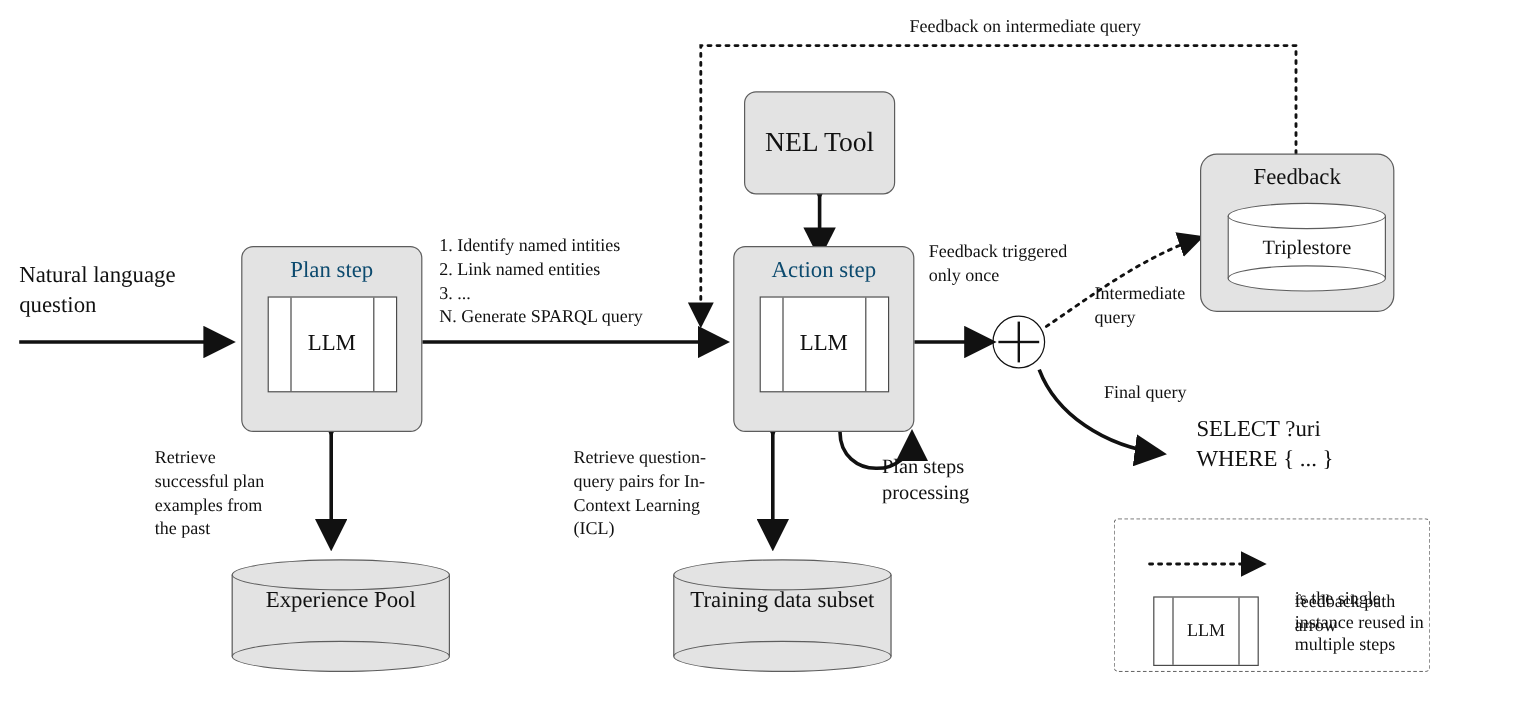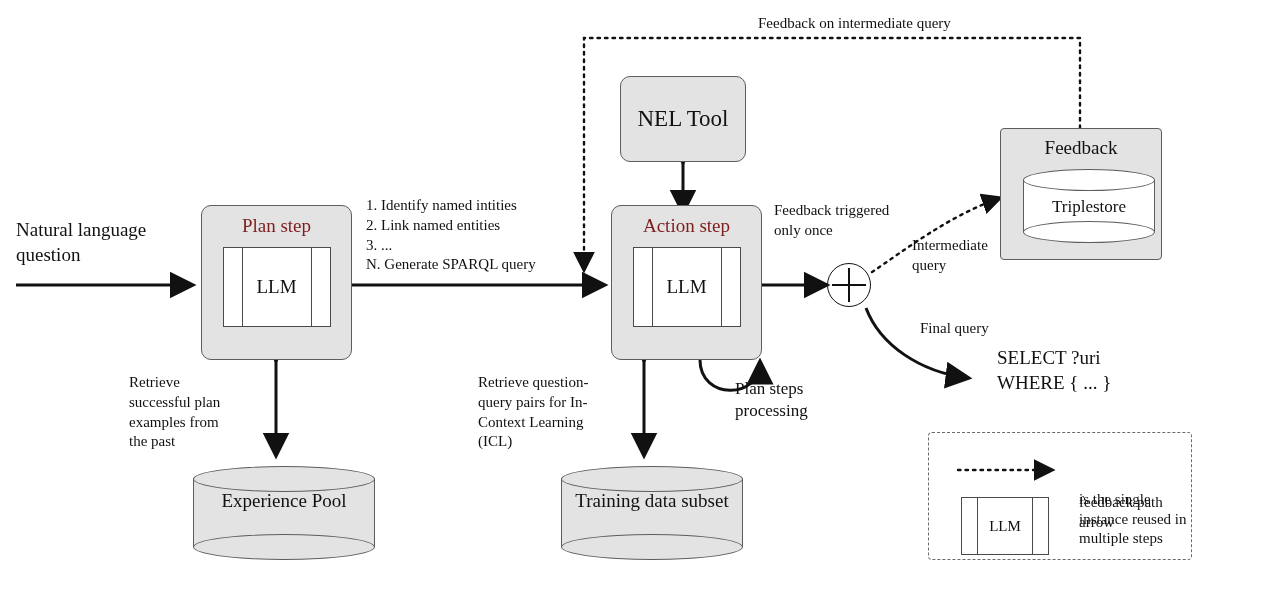--- a/index.html
+++ b/index.html
@@ -35,21 +35,21 @@
     border: 1.6px solid #5d5d5d;
     border-radius: 10px;
     display: flex;
     flex-direction: column;
     align-items: center;
   }
   .boxnode .title {
     font-size: 19px;
     line-height: 1.1;
     margin-top: 10px;
-    color: #7f1d1d;
+    color: #0c4a6e;
     text-align: center;
   }
   .llmchip {
     background: #ffffff;
     border: 1.6px solid #4a4a4a;
     width: 106px;
     height: 78px;
     margin-top: 10px;
     position: relative;
     display: flex;
@@ -106,21 +106,21 @@
     text-align: center;
     font-size: 19px;
     line-height: 1.2;
     color: #111;
   }
 
   .feedback-outer {
     position: absolute;
     background: #e3e3e3;
     border: 1.6px solid #5d5d5d;
-    border-radius: 4px;
+    border-radius: 14px;
   }
   .feedback-outer .fbtitle {
     position: absolute;
     left: 0; right: 0;
     top: 8px;
     text-align: center;
     font-size: 19px;
   }
 
   .txt {

